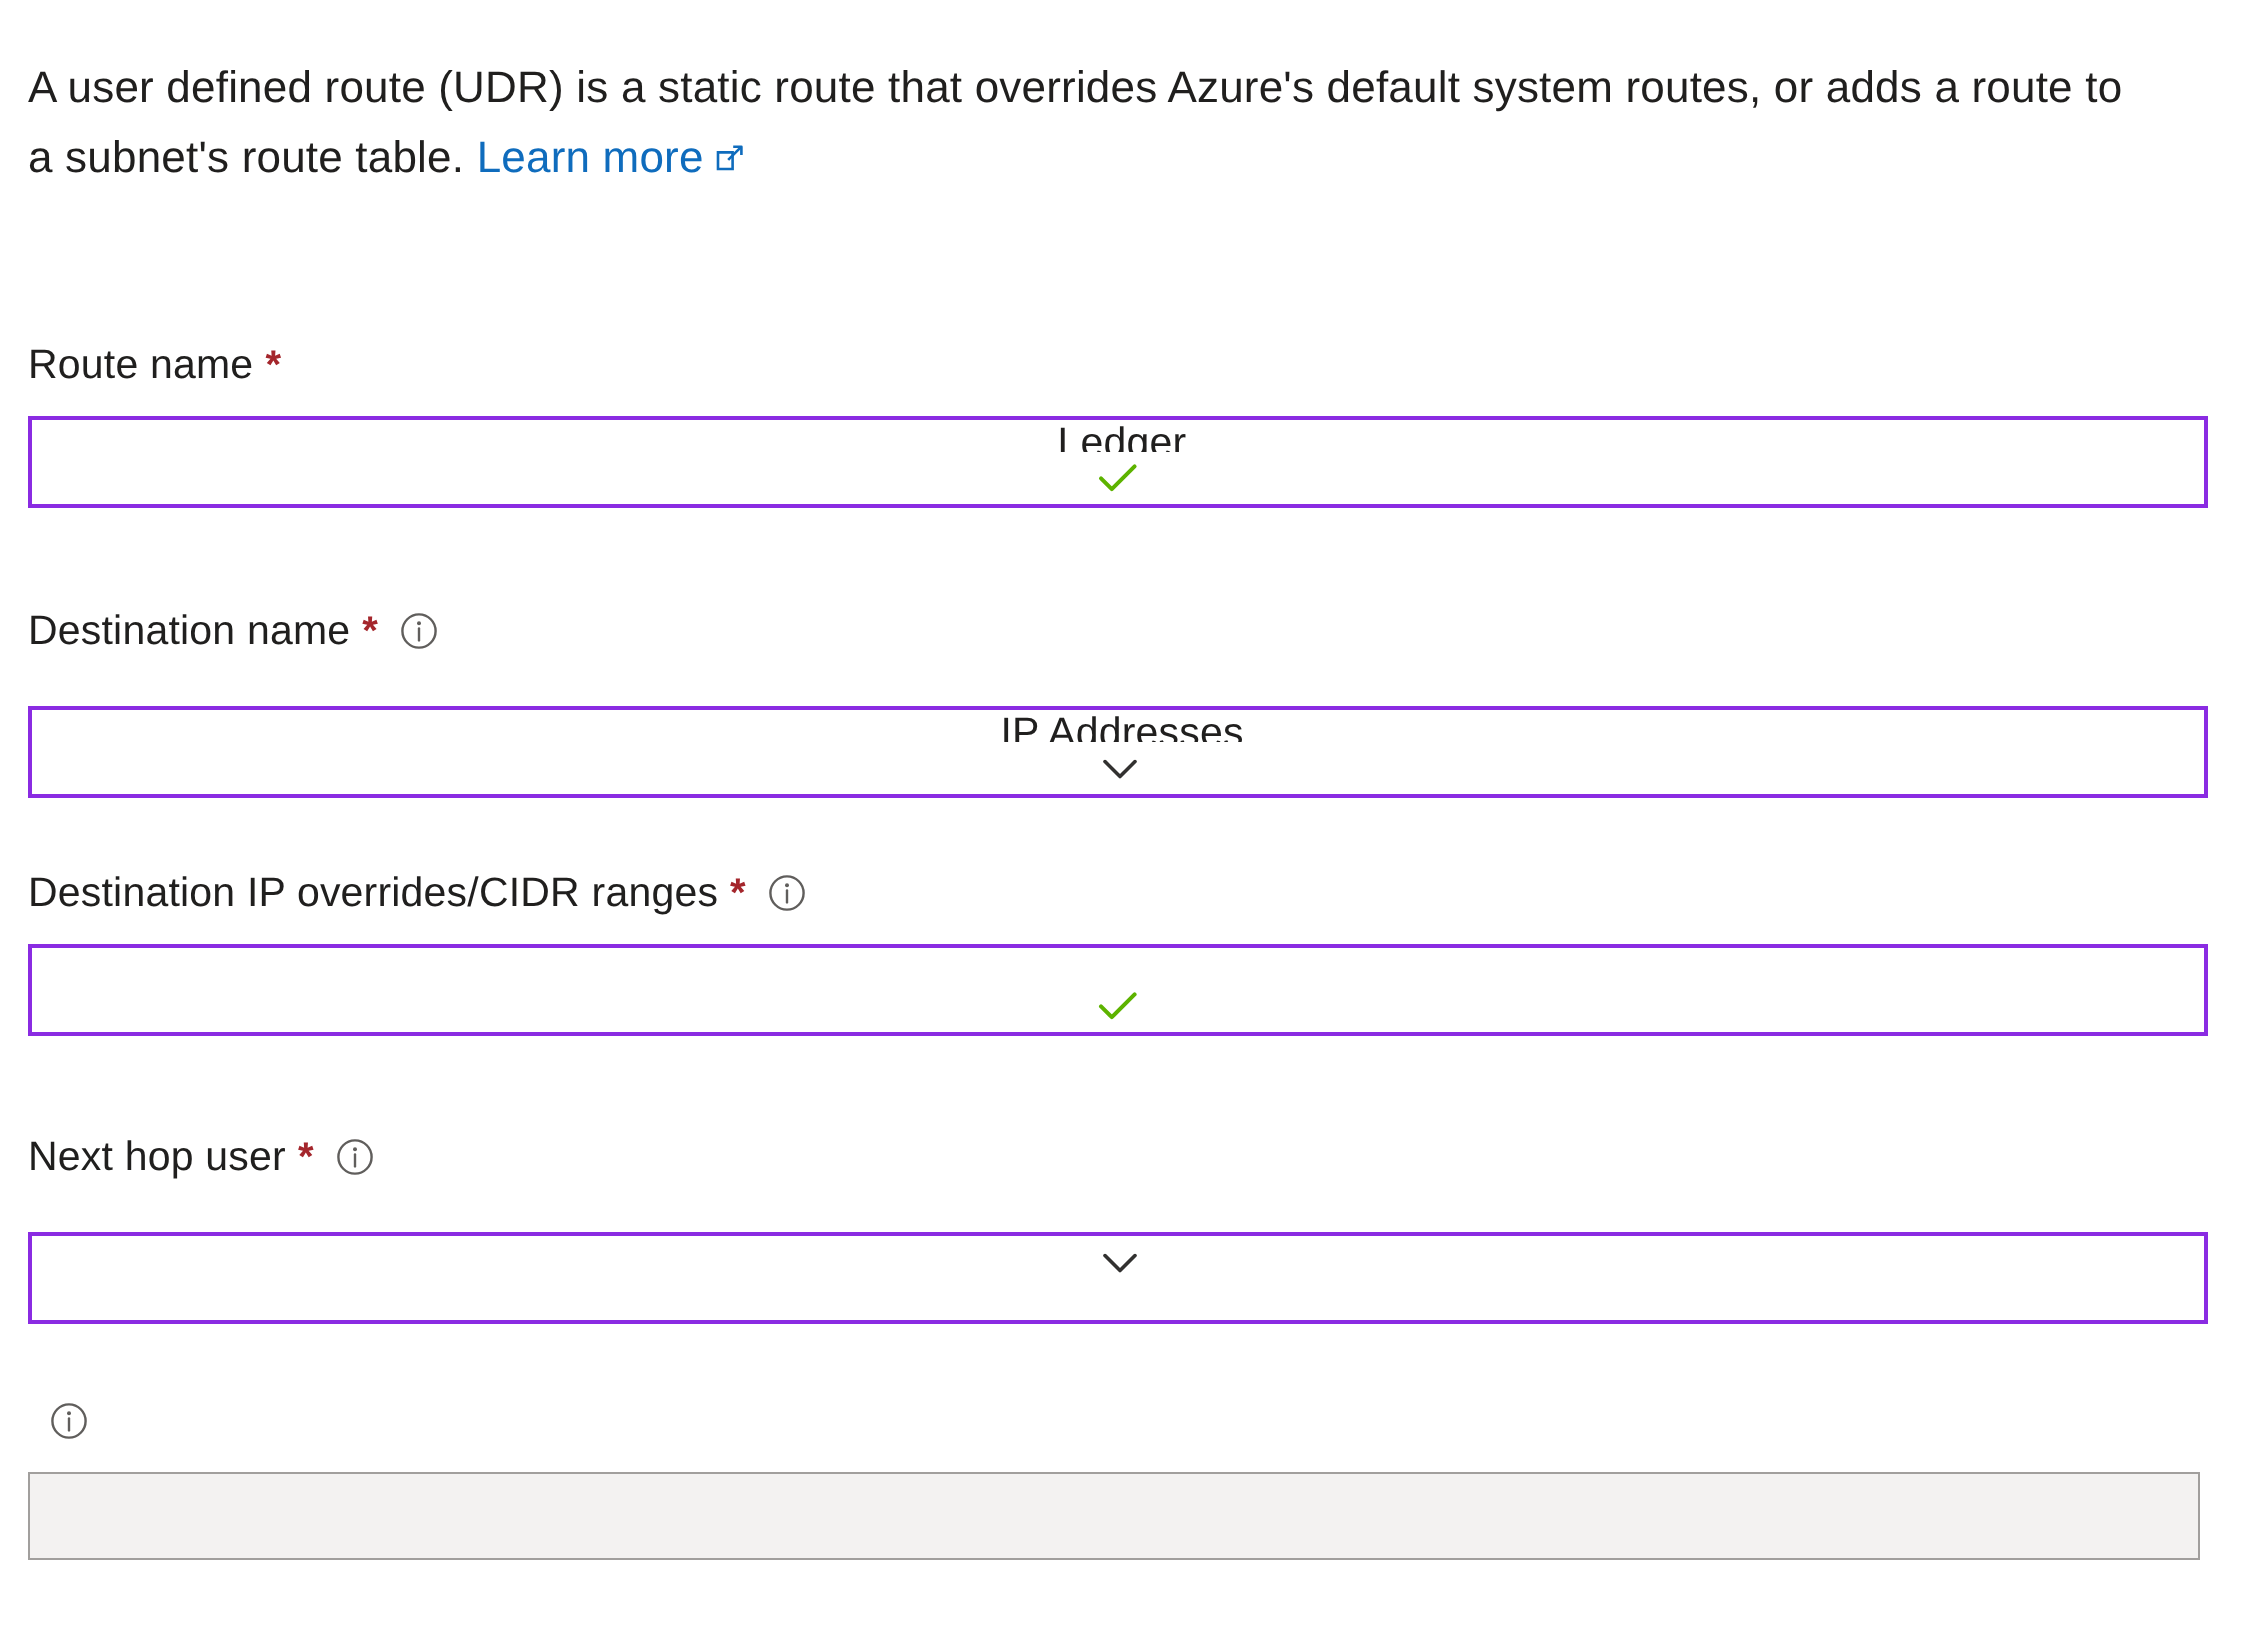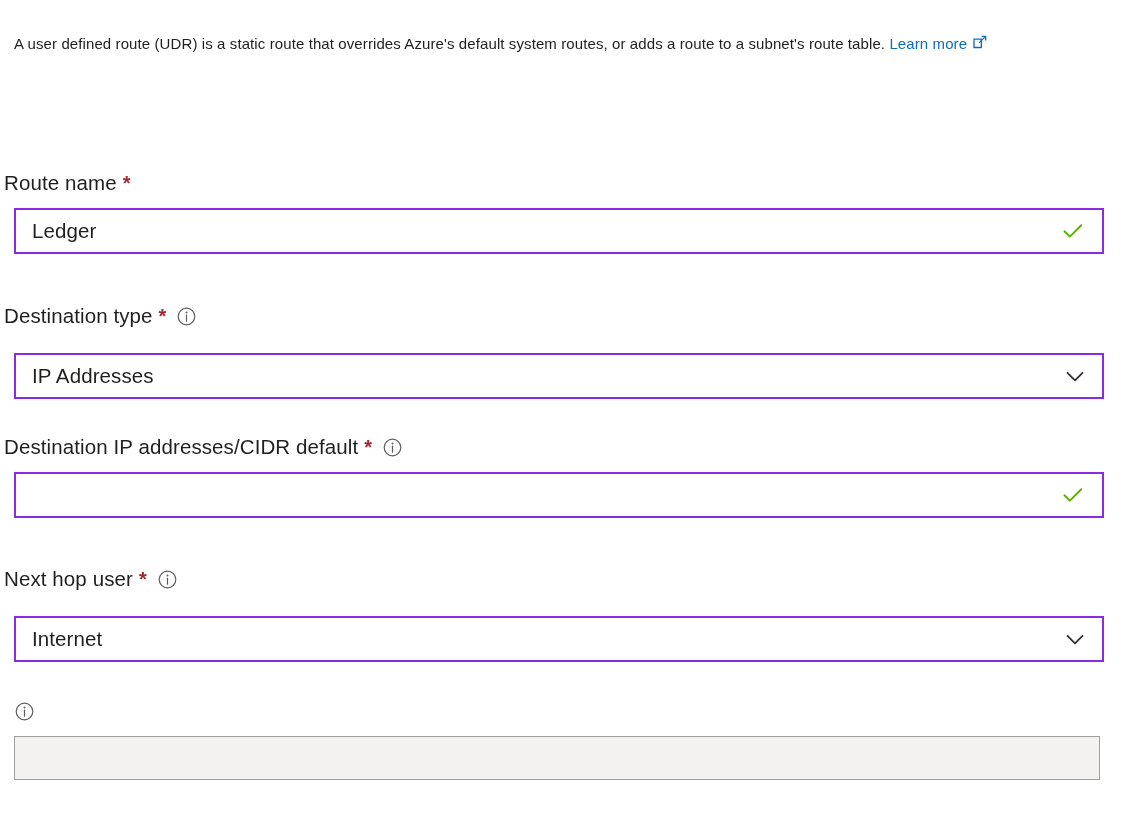--- a/index.html
+++ b/index.html
@@ -22,21 +22,21 @@
     box-sizing: border-box;
     padding: 0;
   }
 
   
   .intro {
     position: absolute;
     left: 14px;
     top: 26px;
     width: 1060px;
-    font-size: 15px;
+    font-size: 22px;
     line-height: 35px;
     color: #201f1e;
     letter-spacing: 0.1px;
   }
   .intro .link {
     color: #0f6cbd;
     text-decoration: none;
     cursor: pointer;
     white-space: nowrap;
   }
@@ -49,21 +49,21 @@
   }
 
   
   .field {
     position: absolute;
     left: 0;
     width: 1122px;
   }
   .field-label {
     position: absolute;
-    left: 4px;
+    left: 14px;
     top: 0;
     font-size: 20.5px;
     line-height: 26px;
     color: #201f1e;
     white-space: nowrap;
     letter-spacing: 0.1px;
   }
   .req-star {
     color: #a4262c;
     font-size: 20px;
@@ -86,20 +86,21 @@
     top: 38px;
     width: 1090px;
     height: 46px;
     box-sizing: border-box;
     border: 2px solid #8a2be2;
     background: #ffffff;
     display: flex;
     align-items: center;
     padding: 0 12px 0 16px;
     cursor: text;
+    flex-direction: column;
   }
   .control.select { cursor: pointer; margin-top: 12px; }
   .control-value {
     flex: 1 1 auto;
     font-size: 20.5px;
     line-height: 24px;
     color: #201f1e;
     white-space: nowrap;
     overflow: hidden;
     letter-spacing: 0.1px;
@@ -148,37 +149,37 @@
     <div class="control">
       <div class="control-value">Ledger</div>
       <span class="check-icon"><svg width="26" height="26" viewBox="0 0 26 26" fill="none">
             <path d="M4.5 13.2 9.9 18.6 21.3 7.2" stroke="#5db300" stroke-width="2" stroke-linecap="round" stroke-linejoin="round"></path>
           </svg></span>
     </div>
   </div>
 
   <div class="field" style="top:303px;">
     <div class="field-label">
-      <span>Destination type</span><span class="req-star">*</span><span class="info-icon"><svg width="19" height="19" viewBox="0 0 19 19" fill="none">
+      <span>Destination name</span><span class="req-star">*</span><span class="info-icon"><svg width="19" height="19" viewBox="0 0 19 19" fill="none">
             <circle cx="9.5" cy="9.5" r="8.3" stroke="#605e5c" stroke-width="1.2"></circle>
             <circle cx="9.5" cy="5.6" r="1" fill="#605e5c"></circle>
             <path d="M9.5 8.2v6" stroke="#605e5c" stroke-width="1.2" stroke-linecap="round"></path>
           </svg></span>
     </div>
     <div class="control select">
       <div class="control-value">IP Addresses</div>
       <span class="chevron-icon"><svg width="26" height="26" viewBox="0 0 26 26" fill="none">
             <path d="M5.5 9.8 13 17.3 20.5 9.8" stroke="#323130" stroke-width="1.8" stroke-linecap="round" stroke-linejoin="round"></path>
           </svg></span>
     </div>
   </div>
 
   <div class="field" style="top:434px;">
     <div class="field-label">
-      <span>Destination IP addresses/CIDR default</span><span class="req-star">*</span><span class="info-icon"><svg width="19" height="19" viewBox="0 0 19 19" fill="none">
+      <span>Destination IP overrides/CIDR ranges</span><span class="req-star">*</span><span class="info-icon"><svg width="19" height="19" viewBox="0 0 19 19" fill="none">
             <circle cx="9.5" cy="9.5" r="8.3" stroke="#605e5c" stroke-width="1.2"></circle>
             <circle cx="9.5" cy="5.6" r="1" fill="#605e5c"></circle>
             <path d="M9.5 8.2v6" stroke="#605e5c" stroke-width="1.2" stroke-linecap="round"></path>
           </svg></span>
     </div>
     <div class="control">
       <div class="control-value"></div>
       <span class="check-icon"><svg width="26" height="26" viewBox="0 0 26 26" fill="none">
             <path d="M4.5 13.2 9.9 18.6 21.3 7.2" stroke="#5db300" stroke-width="2" stroke-linecap="round" stroke-linejoin="round"></path>
           </svg></span>
@@ -187,21 +188,20 @@
 
   <div class="field" style="top:566px;">
     <div class="field-label">
       <span>Next hop user</span><span class="req-star">*</span><span class="info-icon"><svg width="19" height="19" viewBox="0 0 19 19" fill="none">
             <circle cx="9.5" cy="9.5" r="8.3" stroke="#605e5c" stroke-width="1.2"></circle>
             <circle cx="9.5" cy="5.6" r="1" fill="#605e5c"></circle>
             <path d="M9.5 8.2v6" stroke="#605e5c" stroke-width="1.2" stroke-linecap="round"></path>
           </svg></span>
     </div>
     <div class="control select">
-      <div class="control-value">Internet</div>
       <span class="chevron-icon"><svg width="26" height="26" viewBox="0 0 26 26" fill="none">
             <path d="M5.5 9.8 13 17.3 20.5 9.8" stroke="#323130" stroke-width="1.8" stroke-linecap="round" stroke-linejoin="round"></path>
           </svg></span>
     </div>
   </div>
 
   <div class="field" style="top:698px;">
     <div class="field-label">
       <span class="info-icon"><svg width="19" height="19" viewBox="0 0 19 19" fill="none">
             <circle cx="9.5" cy="9.5" r="8.3" stroke="#605e5c" stroke-width="1.2"></circle>

